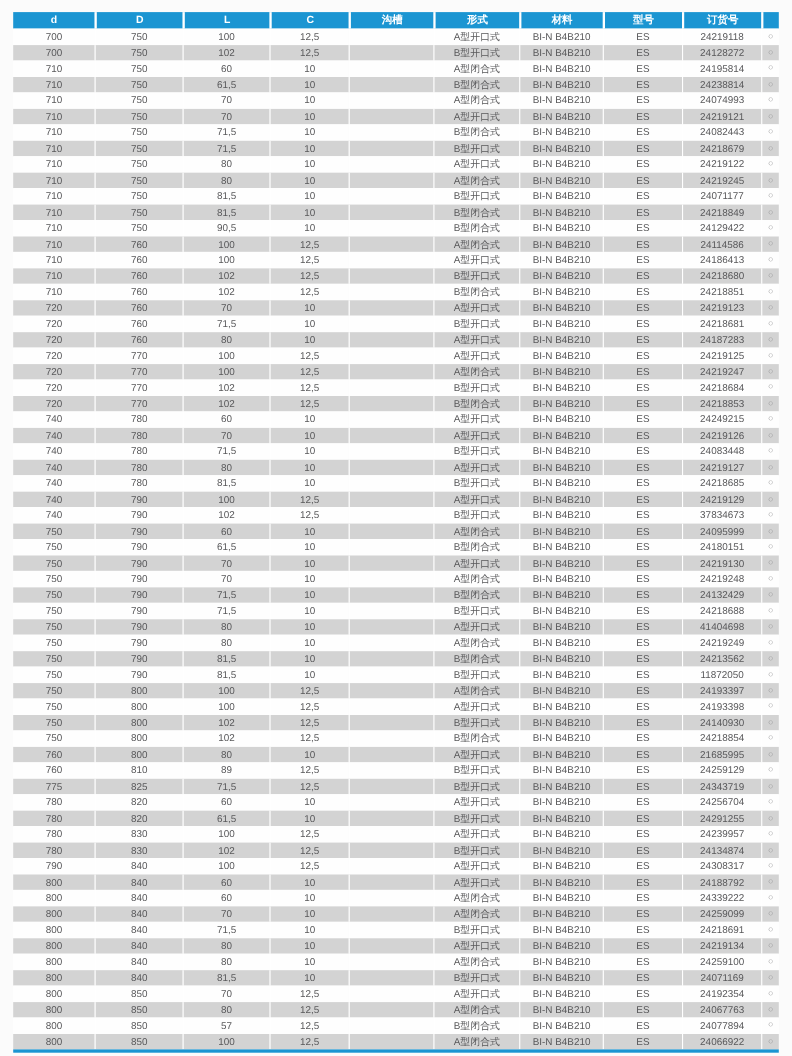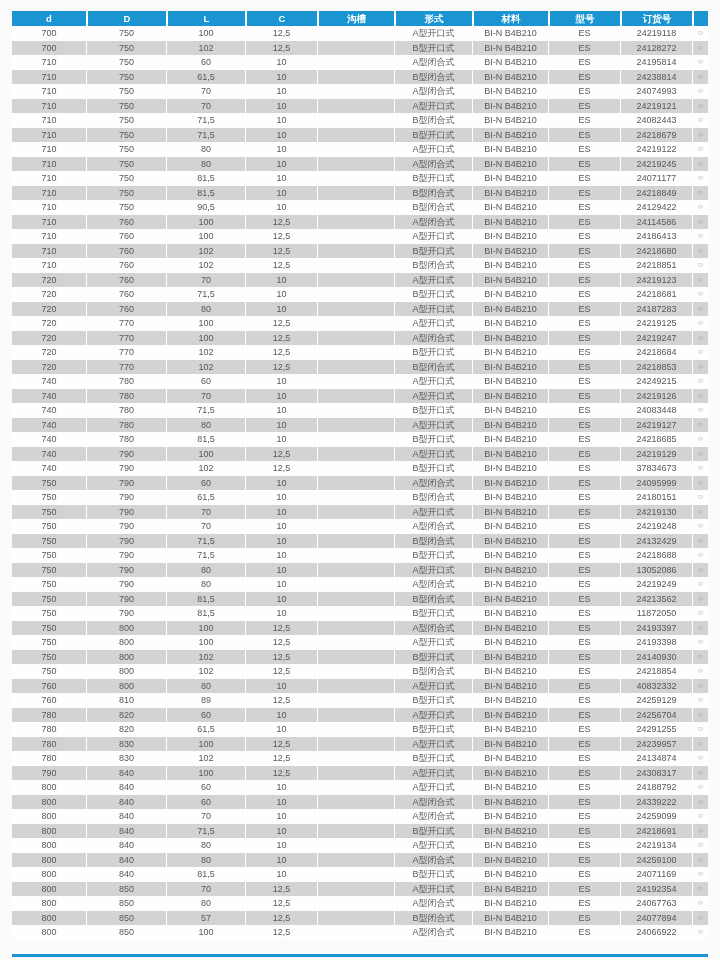--- a/index.html
+++ b/index.html
@@ -547,21 +547,21 @@
       </tr>
       <tr>
         <td class="cell-d">750</td>
         <td class="cell-dd">790</td>
         <td class="cell-l">80</td>
         <td class="cell-c">10</td>
         <td class="cell-groove"></td>
         <td class="cell-form">A型开口式</td>
         <td class="cell-material">BI-N B4B210</td>
         <td class="cell-model">ES</td>
-        <td class="cell-order-no">13052086</td>
+        <td class="cell-order-no">41404698</td>
         <td class="cell-availability">○</td>
       </tr>
       <tr>
         <td class="cell-d">750</td>
         <td class="cell-dd">790</td>
         <td class="cell-l">80</td>
         <td class="cell-c">10</td>
         <td class="cell-groove"></td>
         <td class="cell-form">A型闭合式</td>
         <td class="cell-material">BI-N B4B210</td>
@@ -643,33 +643,45 @@
       </tr>
       <tr>
         <td class="cell-d">760</td>
         <td class="cell-dd">800</td>
         <td class="cell-l">80</td>
         <td class="cell-c">10</td>
         <td class="cell-groove"></td>
         <td class="cell-form">A型开口式</td>
         <td class="cell-material">BI-N B4B210</td>
         <td class="cell-model">ES</td>
-        <td class="cell-order-no">40832332</td>
+        <td class="cell-order-no">21685995</td>
         <td class="cell-availability">○</td>
       </tr>
       <tr>
         <td class="cell-d">760</td>
         <td class="cell-dd">810</td>
         <td class="cell-l">89</td>
         <td class="cell-c">12,5</td>
         <td class="cell-groove"></td>
         <td class="cell-form">B型开口式</td>
         <td class="cell-material">BI-N B4B210</td>
         <td class="cell-model">ES</td>
         <td class="cell-order-no">24259129</td>
+        <td class="cell-availability">○</td>
+      </tr>
+      <tr>
+        <td class="cell-d">775</td>
+        <td class="cell-dd">825</td>
+        <td class="cell-l">71,5</td>
+        <td class="cell-c">12,5</td>
+        <td class="cell-groove"></td>
+        <td class="cell-form">B型开口式</td>
+        <td class="cell-material">BI-N B4B210</td>
+        <td class="cell-model">ES</td>
+        <td class="cell-order-no">24343719</td>
         <td class="cell-availability">○</td>
       </tr>
       <tr>
         <td class="cell-d">780</td>
         <td class="cell-dd">820</td>
         <td class="cell-l">60</td>
         <td class="cell-c">10</td>
         <td class="cell-groove"></td>
         <td class="cell-form">A型开口式</td>
         <td class="cell-material">BI-N B4B210</td>

